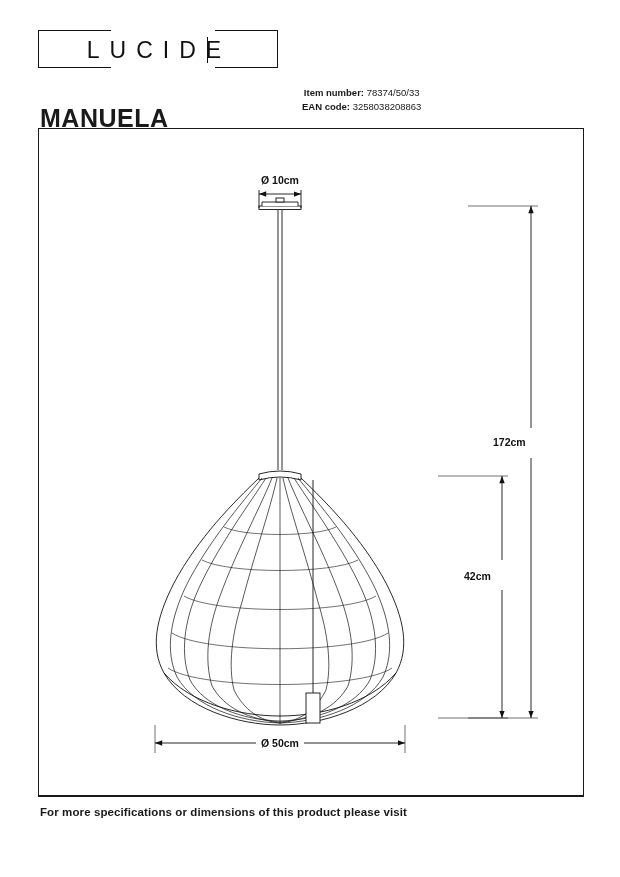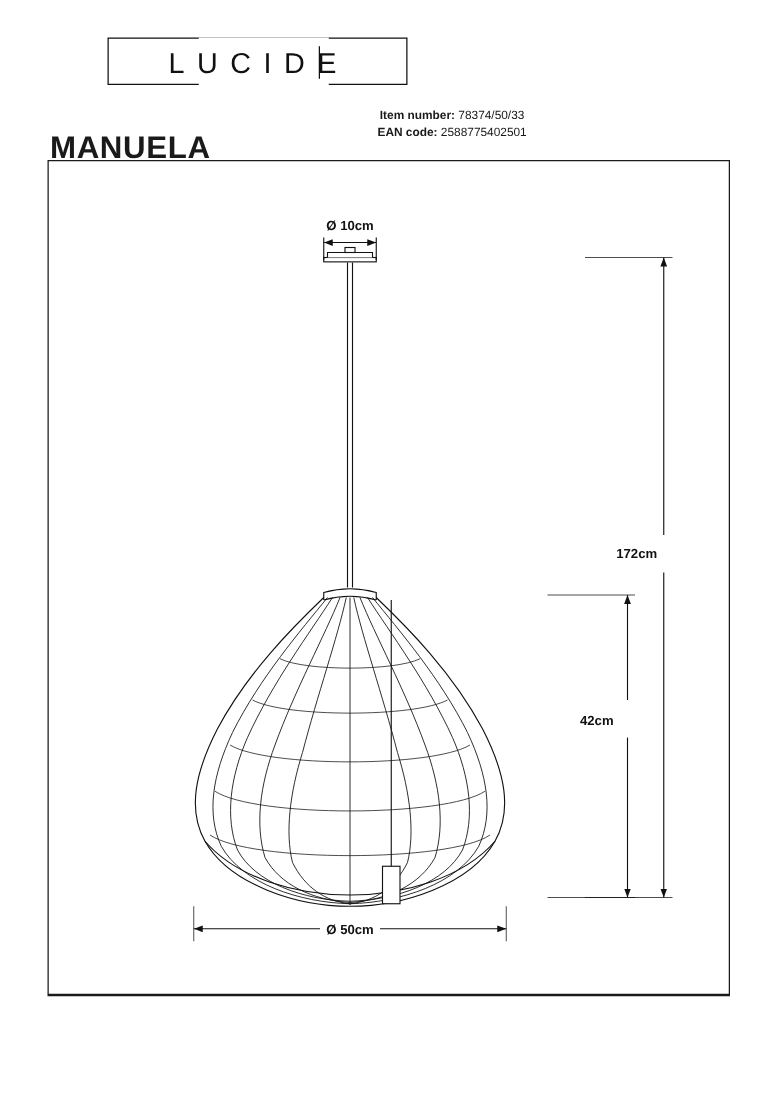--- a/index.html
+++ b/index.html
@@ -20,21 +20,20 @@
     width: 620px; height: 877px;
   }
 
   
   .logo-box {
     position: absolute;
     left: 38px; top: 30px;
     width: 240px; height: 38px;
     border: 1px solid #111;
     background: #fff;
-    margin-left: 48px;
   }
   .logo-text {
     position: absolute;
     left: 0; top: 0;
     width: 240px; height: 38px;
     line-height: 38px;
     text-align: center;
     font-size: 23px;
     letter-spacing: 10px;
     font-weight: 400;
@@ -145,21 +144,21 @@
 
   <div class="product-name">MANUELA</div>
 
   <div class="item-info">
     <div>
       <span class="lbl">Item number:</span>
       <span>78374/50/33</span>
     </div>
     <div>
       <span class="lbl">EAN code:</span>
-      <span>2588775402501</span>
+      <span>3258038208863</span>
     </div>
   </div>
 
   <div class="frame"></div>
 
   <svg class="drawing" viewBox="0 0 546 668">
     <defs>
       <marker id="arrHead" markerWidth="9" markerHeight="9" refX="8" refY="3" orient="auto">
         <path d="M0,0 L8,3 L0,6 z" fill="#111"></path>
       </marker>
@@ -250,14 +249,15 @@
       </g>
     </g>
 
     <text class="dim-text" x="242" y="56" text-anchor="middle">Ø 10cm</text>
     <text class="dim-text" x="455" y="318" text-anchor="start">172cm</text>
     <text class="dim-text" x="426" y="452" text-anchor="start">42cm</text>
     <text class="dim-text" x="242" y="619" text-anchor="middle">Ø 50cm</text>
   </svg>
 
   <div class="footer-line"></div>
+  <div class="footer-text">For more specifications or dimensions of this product please visit</div>
 
 </div>
 
 </body></html>

